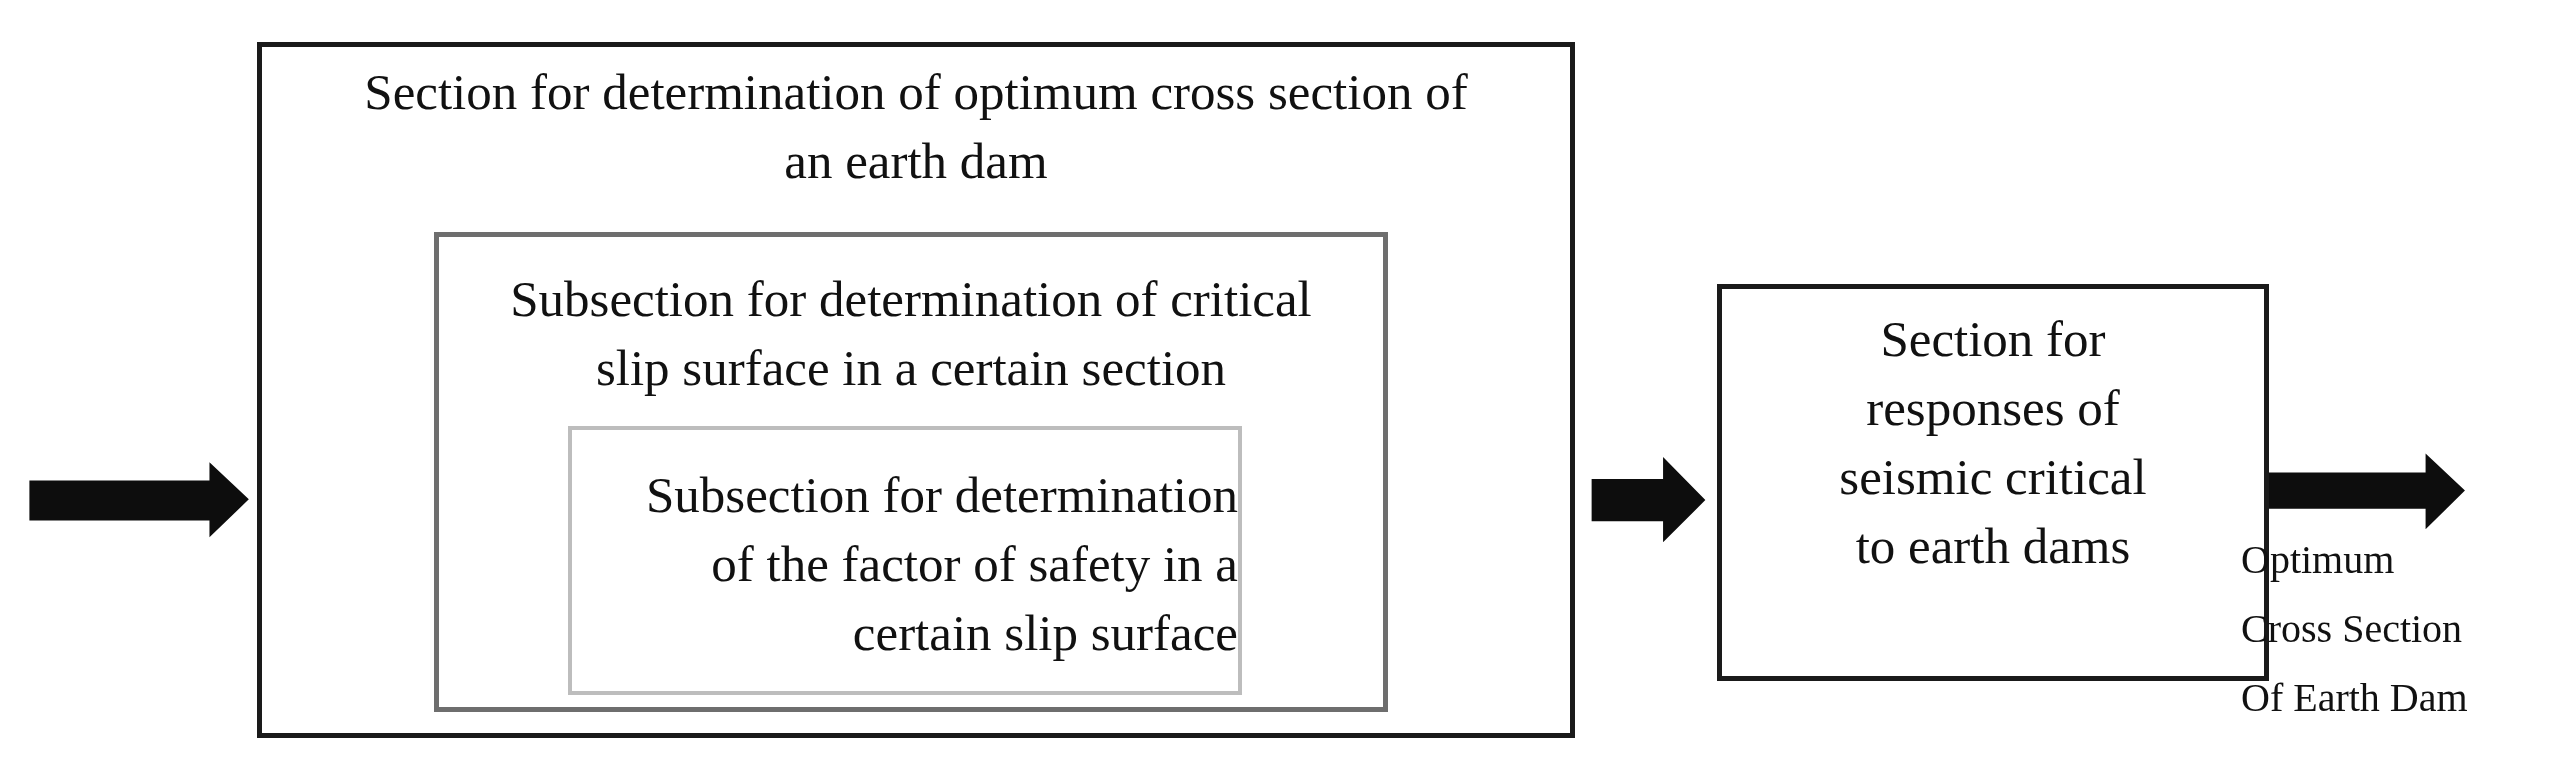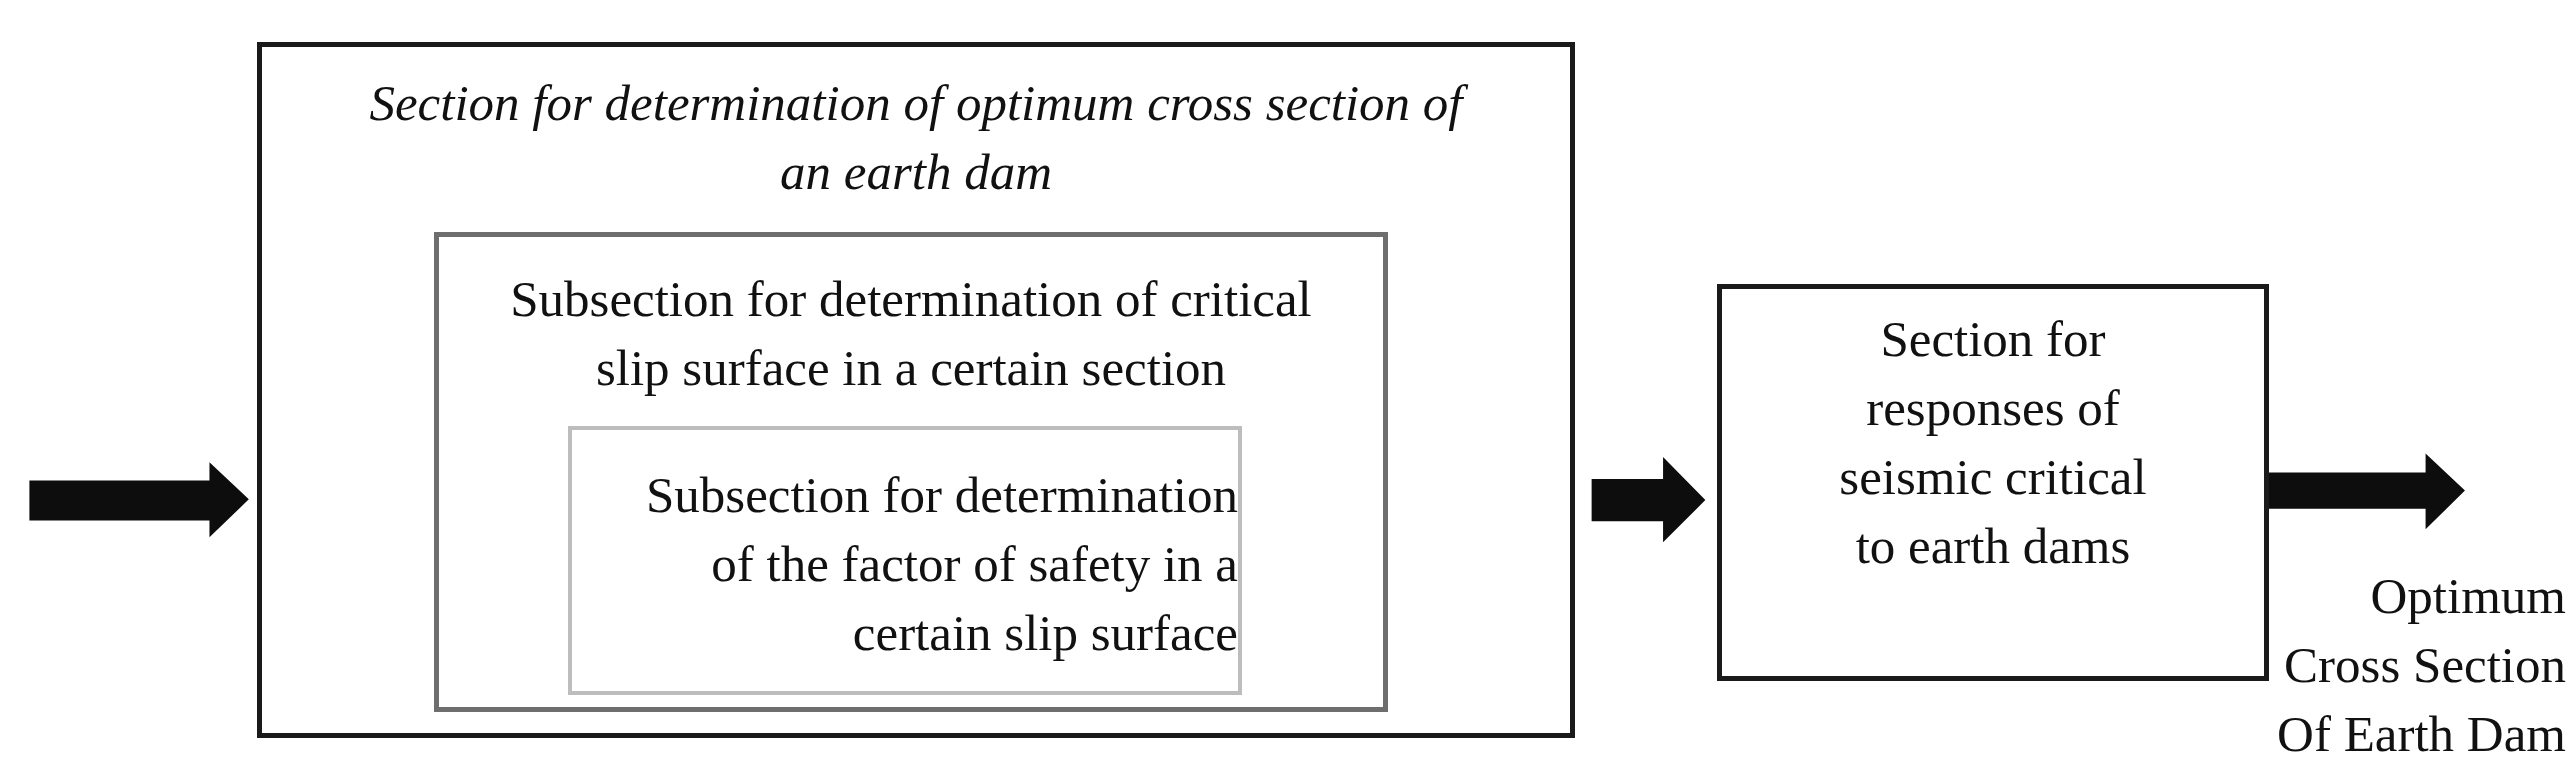--- a/index.html
+++ b/index.html
@@ -44,36 +44,36 @@
   }
   .txt {
     position: absolute;
     left: 0; right: 0;
     text-align: center;
     font-size: 51px;
     line-height: 69px;
     white-space: nowrap;
   }
   .line { display: block; }
-  #outer-title       { top: 22px; font-style: italic; }
+  #outer-title       { top: 11px; }
   #critical-slip-txt { top: 28px; }
   #factor-safety-txt { top: 31px; text-align: right; }
   #seismic-txt       { top: 16px; }
   #inputs-label {
     position: absolute;
     left: 35px; top: 597px;
     font-size: 51px;
     line-height: 69px;
   }
   #output-label {
     position: absolute;
-    left: 2241px; top: 562px;
+    left: 2241px; top: 525px;
     width: 325px;
-    text-align: right;
-    font-size: 51px;
+    text-align: left;
+    font-size: 40px;
     line-height: 69px;
   }
   #arrow-layer {
     position: absolute;
     left: 0; top: 0;
     width: 2576px; height: 772px;
     pointer-events: none;
   }
 </style>
 </head>

